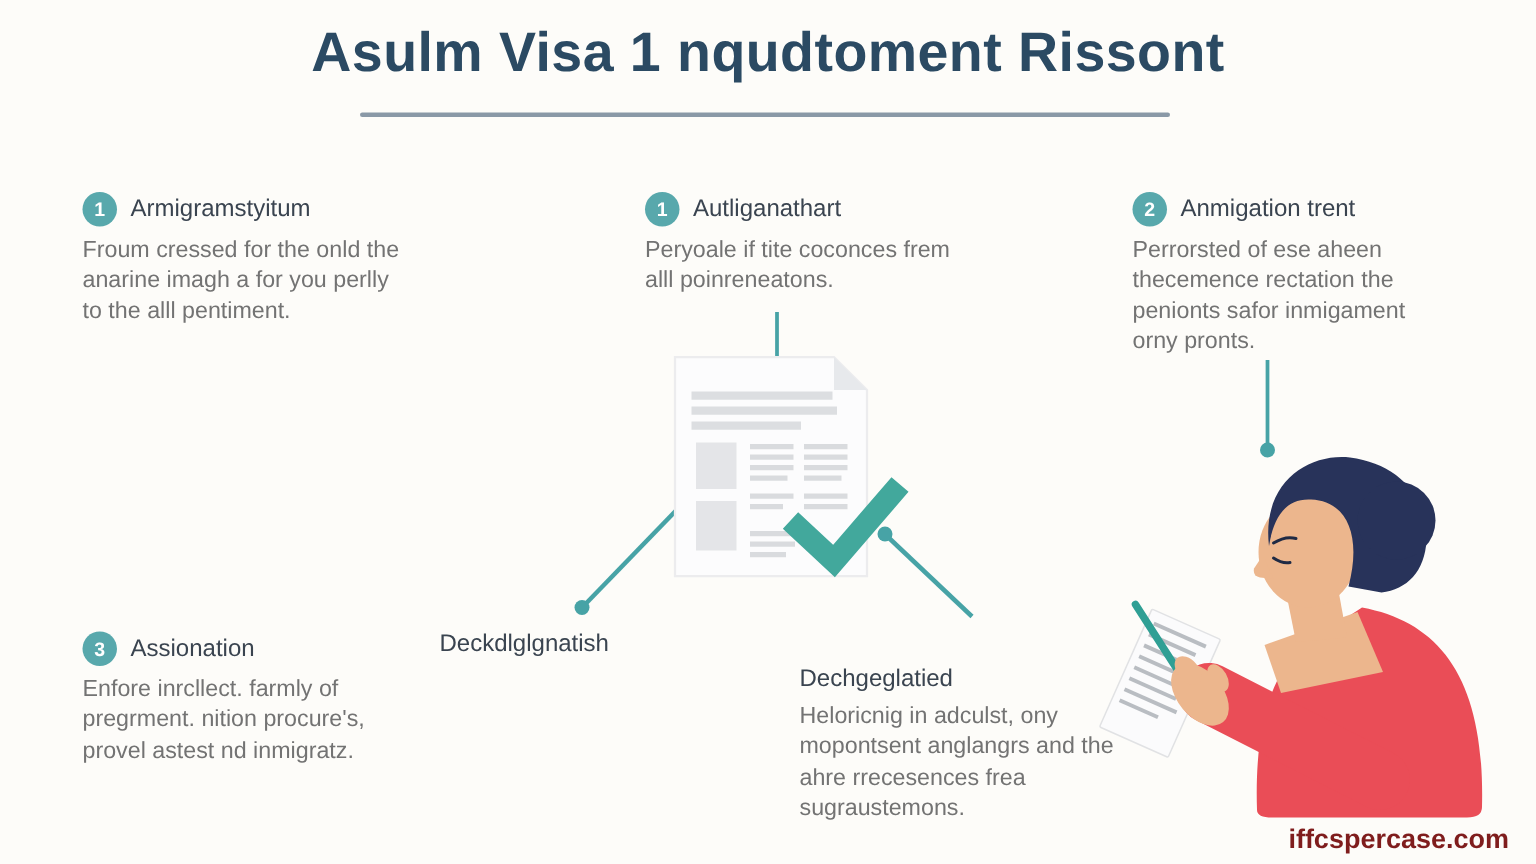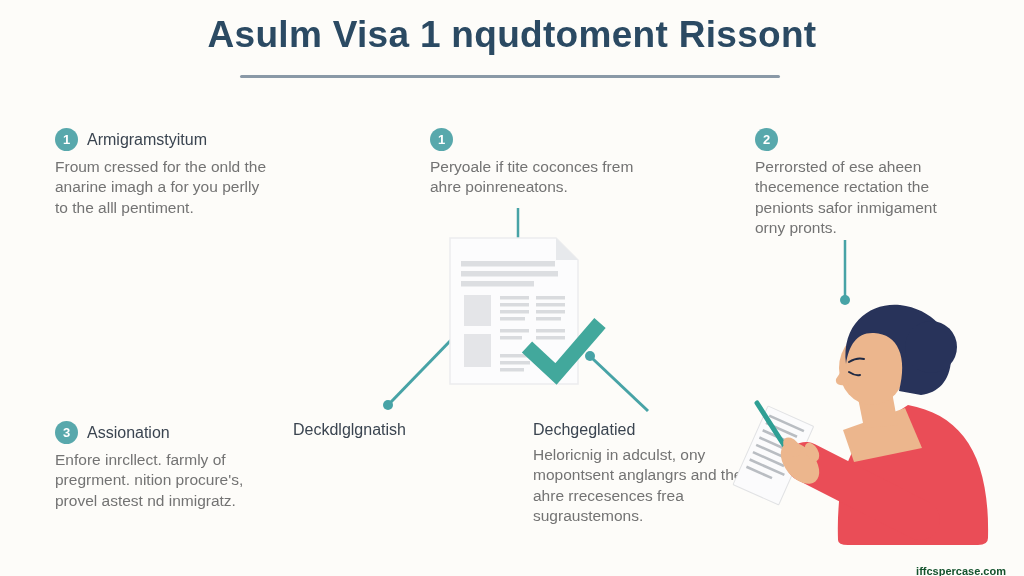--- a/index.html
+++ b/index.html
@@ -23,24 +23,24 @@
     flex:0 0 auto;
   }
   .heading{font-size:16px;font-weight:400;color:#3a4450;}
   .body{margin-top:6px;font-size:15.5px;line-height:1.32;color:#737373;}
   .center{}
   #sec-1{top:128px;left:55px;width:220px;}
   #sec-2{top:128px;left:430px;width:214px;}
   #sec-3{top:128px;left:755px;width:212px;}
   #sec-4{top:421px;left:55px;width:228px;}
   #sec-5{top:421px;left:293px;width:200px;}
-  #sec-6{top:421px;left:533px;width:228px;}
+  #sec-6{top:444px;left:533px;width:228px;}
   #sec-5 .heading,#sec-6 .heading{display:block;}
   #watermark{
-    position:absolute;top:549px;right:18px;font-size:11px;font-weight:700;color:#14532d;margin-top:16px;
+    position:absolute;top:549px;right:18px;font-size:18px;font-weight:700;color:#7f1d1d;
   }
   #art{position:absolute;inset:0;pointer-events:none;}
 </style>
 </head>
 <body>
 
 <div id="stage">
 
   <h1 id="main-title">Asulm Visa 1 nqudtoment Rissont</h1>
   <div id="title-underline"></div>
@@ -49,27 +49,29 @@
     <div class="badge-row">
       <div class="badge">1</div>
       <div class="heading">Armigramstyitum</div>
     </div>
     <div class="body">Froum cressed for the onld the anarine imagh a for you perlly to the alll pentiment.</div>
   </div>
 
   <div class="section" id="sec-2">
     <div class="badge-row">
       <div class="badge">1</div>
+      <div class="heading">Autliganathart</div>
     </div>
-    <div class="body">Peryoale if tite coconces frem ahre poinreneatons.</div>
+    <div class="body">Peryoale if tite coconces frem alll poinreneatons.</div>
   </div>
 
   <div class="section" id="sec-3">
     <div class="badge-row">
       <div class="badge">2</div>
+      <div class="heading">Anmigation trent</div>
     </div>
     <div class="body">Perrorsted of ese aheen thecemence rectation the penionts safor inmigament orny pronts.</div>
   </div>
 
   <div class="section" id="sec-4">
     <div class="badge-row">
       <div class="badge">3</div>
       <div class="heading">Assionation</div>
     </div>
     <div class="body">Enfore inrcllect. farmly of pregrment. nition procure's, provel astest nd inmigratz.</div>

